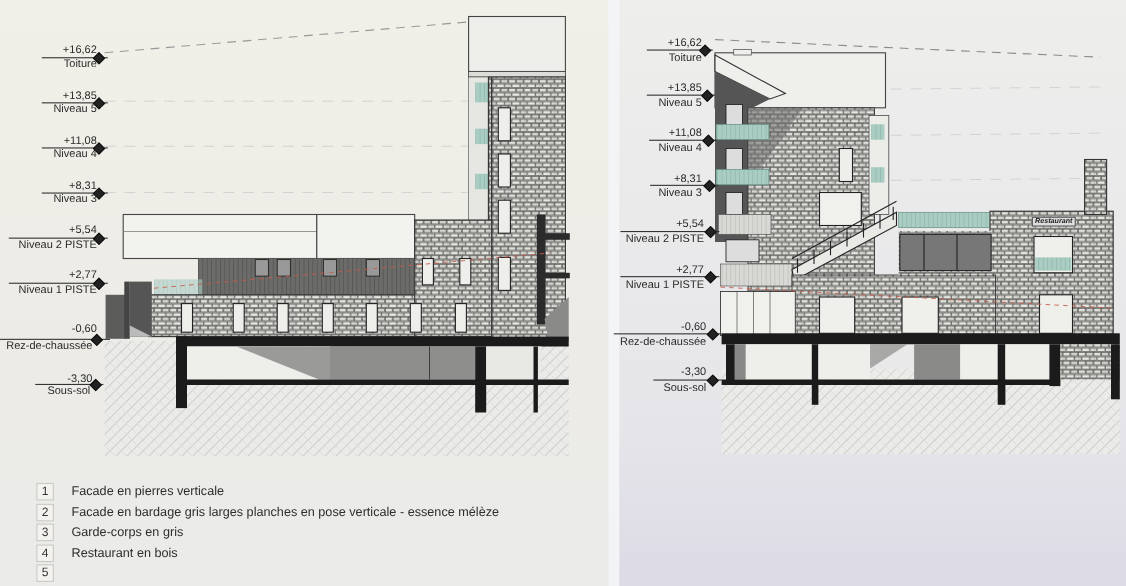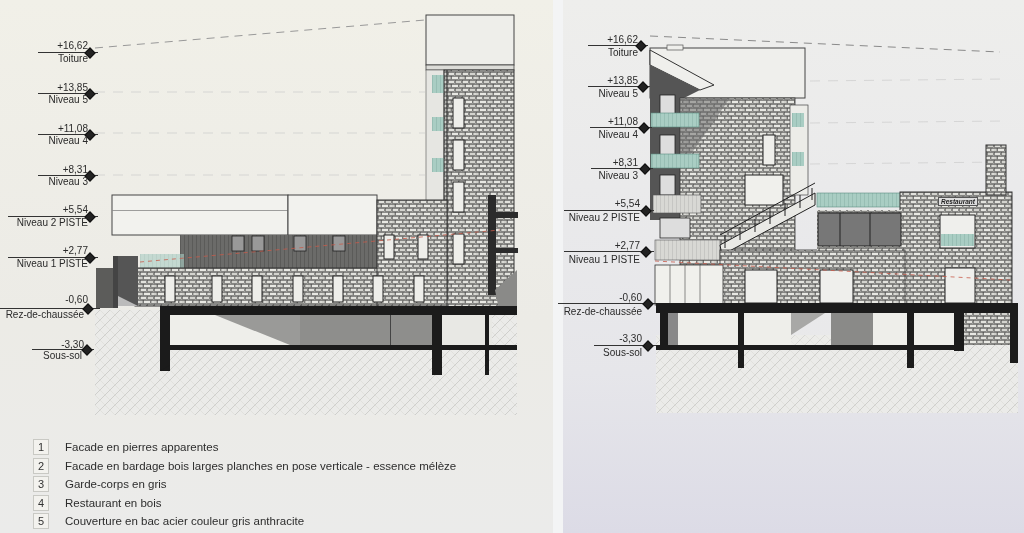--- a/index.html
+++ b/index.html
@@ -307,31 +307,30 @@
   <div class="lvl-line" style="left:594px;top:345px;width:62px;"></div>
   <div class="lvl-marker" style="left:644px;top:342px;"></div>
   <div class="lvl-name" style="left:580px;top:347px;width:62px;">Sous-sol</div>
 </div>
 
 <div class="restaurant-sign">Restaurant</div>
 
 <div class="legend">
   <div class="legend-row">
     <span class="legend-num">1</span>
-    <span class="legend-text">Facade en pierres apparentes</span>
+    <span class="legend-text">Facade en pierres verticale</span>
   </div>
   <div class="legend-row">
     <span class="legend-num">2</span>
-    <span class="legend-text">Facade en bardage bois larges planches en pose verticale - essence mélèze</span>
+    <span class="legend-text">Facade en bardage gris larges planches en pose verticale - essence mélèze</span>
   </div>
   <div class="legend-row">
     <span class="legend-num">3</span>
     <span class="legend-text">Garde-corps en gris</span>
   </div>
   <div class="legend-row">
     <span class="legend-num">4</span>
     <span class="legend-text">Restaurant en bois</span>
   </div>
   <div class="legend-row">
     <span class="legend-num">5</span>
-    <span class="legend-text">Couverture en bac acier couleur gris anthracite</span>
   </div>
 </div>
 
 </body></html>

